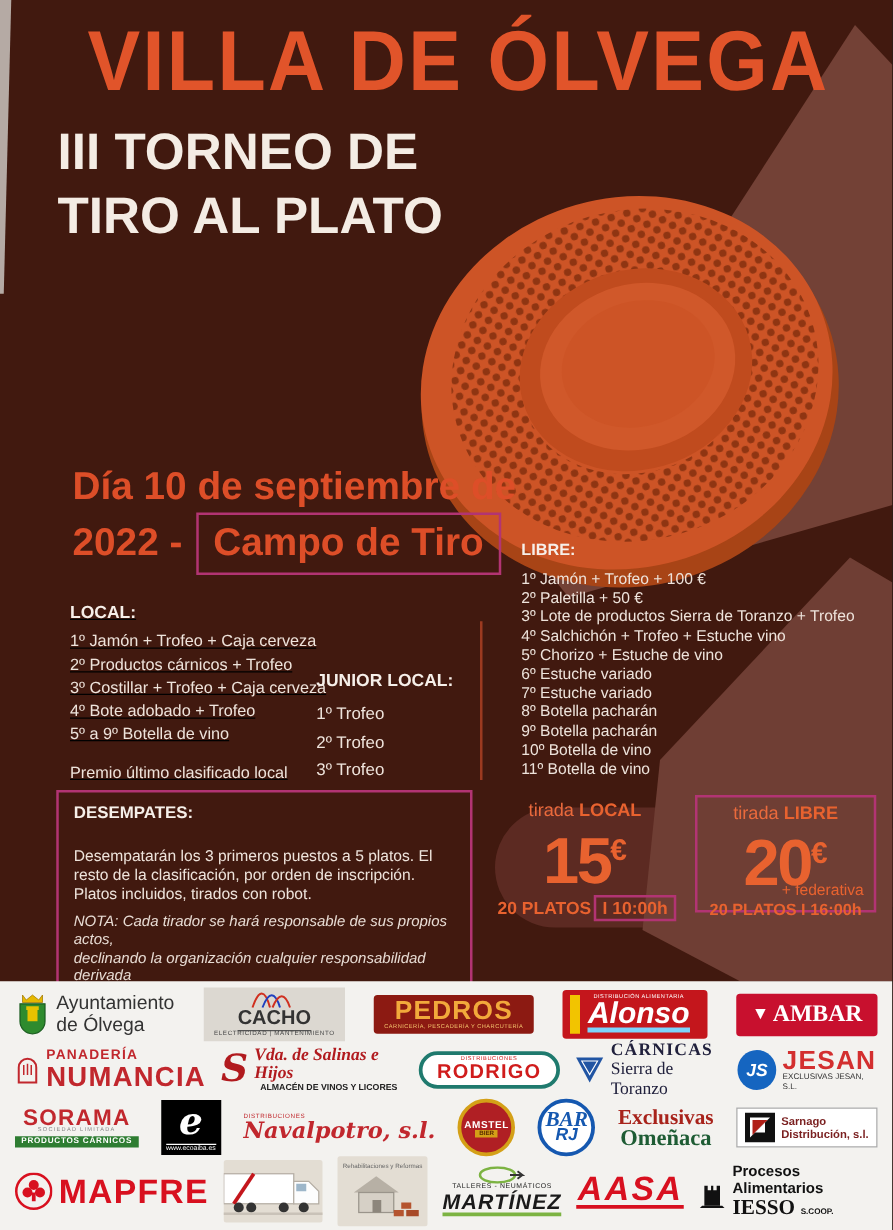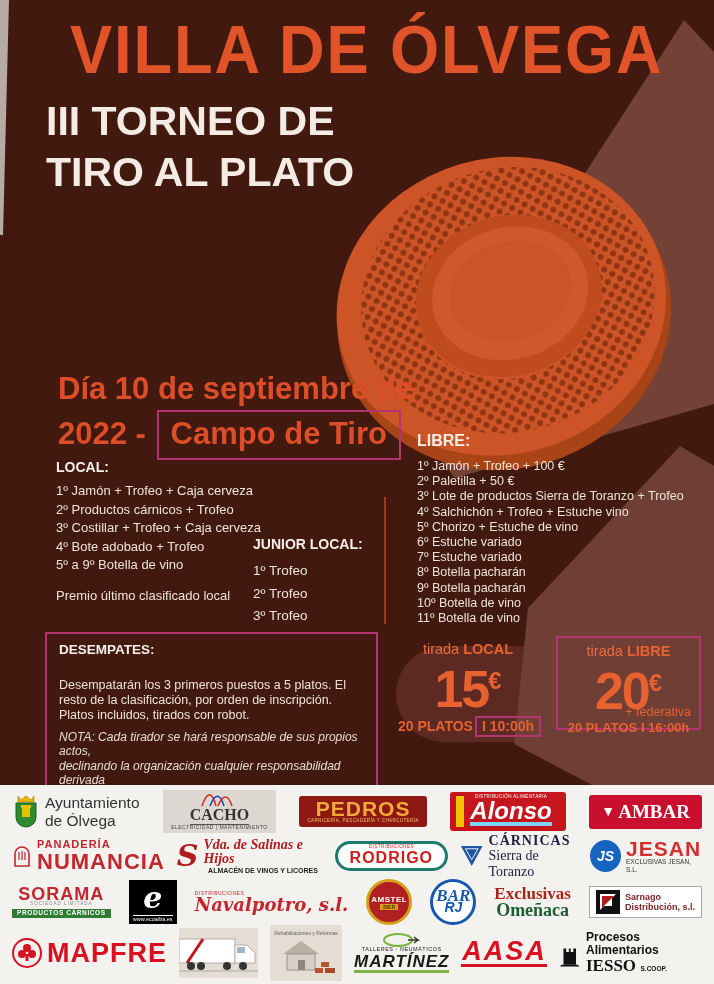--- a/index.html
+++ b/index.html
@@ -13,27 +13,27 @@
          letter-spacing:2px;white-space:nowrap;transform:scaleX(.93);transform-origin:left top;}
   .subtitle{left:46px;top:96px;font-size:41px;font-weight:800;color:#f4ece4;line-height:51px;}
 
   
   .date{left:58px;top:368px;font-size:31px;font-weight:700;color:#dd4e28;line-height:42px;white-space:nowrap;}
   .hl-box{display:inline-block;border:2px solid #b23473;padding:1px 12px 3px 12px;margin-left:2px;}
 
   
   .sec-h{font-weight:700;color:#f6efe9;font-size:14px;}
   .list{color:#eee3db;font-size:13px;line-height:18.6px;margin-top:7px;}
-  .local{left:56px;top:459px;}
+  .local{left:56px;top:481px;text-decoration:underline;}
   .local-footer{color:#eee3db;font-size:13px;margin-top:13px;}
   .junior{left:253px;top:536px;}
   .junior .list{font-size:13.5px;line-height:22.5px;margin-top:8px;}
   .divider{left:384px;top:497px;width:2px;height:127px;background:#9c3a20;}
   .libre{left:417px;top:432px;}
-  .libre .sec-h{font-size:16px;}
+  .libre .sec-h{font-size:13px;}
   .libre .list{font-size:12.5px;line-height:15.2px;margin-top:9px;}
 
   
   .desempates{left:45px;top:632px;width:333px;box-sizing:border-box;
               border:2px solid #b23473;padding:8px 12px 7px 12px;}
   .desempates .sec-h{font-size:13.5px;margin-bottom:21px;}
   .des-line{color:#eee3db;font-size:12.5px;line-height:15.2px;}
   .nota{margin-top:6px;}
   .nota-line{color:#e8dcd4;font-size:12px;line-height:14.6px;font-style:italic;}
 
@@ -55,21 +55,21 @@
   .sponsors{position:absolute;left:0;top:785px;width:714px;height:199px;background:#f3f2ef;
             display:flex;flex-direction:column;justify-content:space-evenly;
             padding:5px 12px;box-sizing:border-box;}
   .srow{display:flex;align-items:center;justify-content:space-between;gap:12px;}
   .logo{display:flex;align-items:center;gap:5px;}
   .col{display:flex;flex-direction:column;align-items:center;line-height:1.05;}
   .colL{display:flex;flex-direction:column;align-items:flex-start;line-height:1.1;}
 
   .ayto-txt{font-size:15.5px;color:#333;line-height:18px;}
   .cacho{background:#dcd8d1;padding:3px 8px;}
-  .cacho-name{font-family:Liberation Serif, serif;font-size:16px;font-weight:700;color:#333;
+  .cacho-name{font-family:Liberation Sans, sans-serif;font-size:16px;font-weight:700;color:#333;
               border-bottom:1px solid #555;}
   .cacho-sub{font-size:5px;color:#444;letter-spacing:.5px;}
   .pedros{background:#8c1a12;border-radius:3px;padding:3px 8px 4px 8px;}
   .pedros-name{font-size:21px;font-weight:800;color:#f2a93b;letter-spacing:1px;line-height:20px;text-align:right;}
   .pedros-sub{font-size:4.5px;color:#f2c06b;letter-spacing:.4px;}
   .alonso{position:relative;background:#c4161c;border-radius:3px;padding:3px 14px 5px 20px;}
   .alonso-bar{position:absolute;left:6px;top:4px;bottom:4px;width:8px;background:#f2c400;}
   .alonso-sub{font-size:4.5px;color:#fff;text-align:right;letter-spacing:.4px;}
   .alonso-name{font-size:24px;font-weight:800;font-style:italic;color:#fff;line-height:23px;
                border-bottom:4px solid #7dd3fc;}

